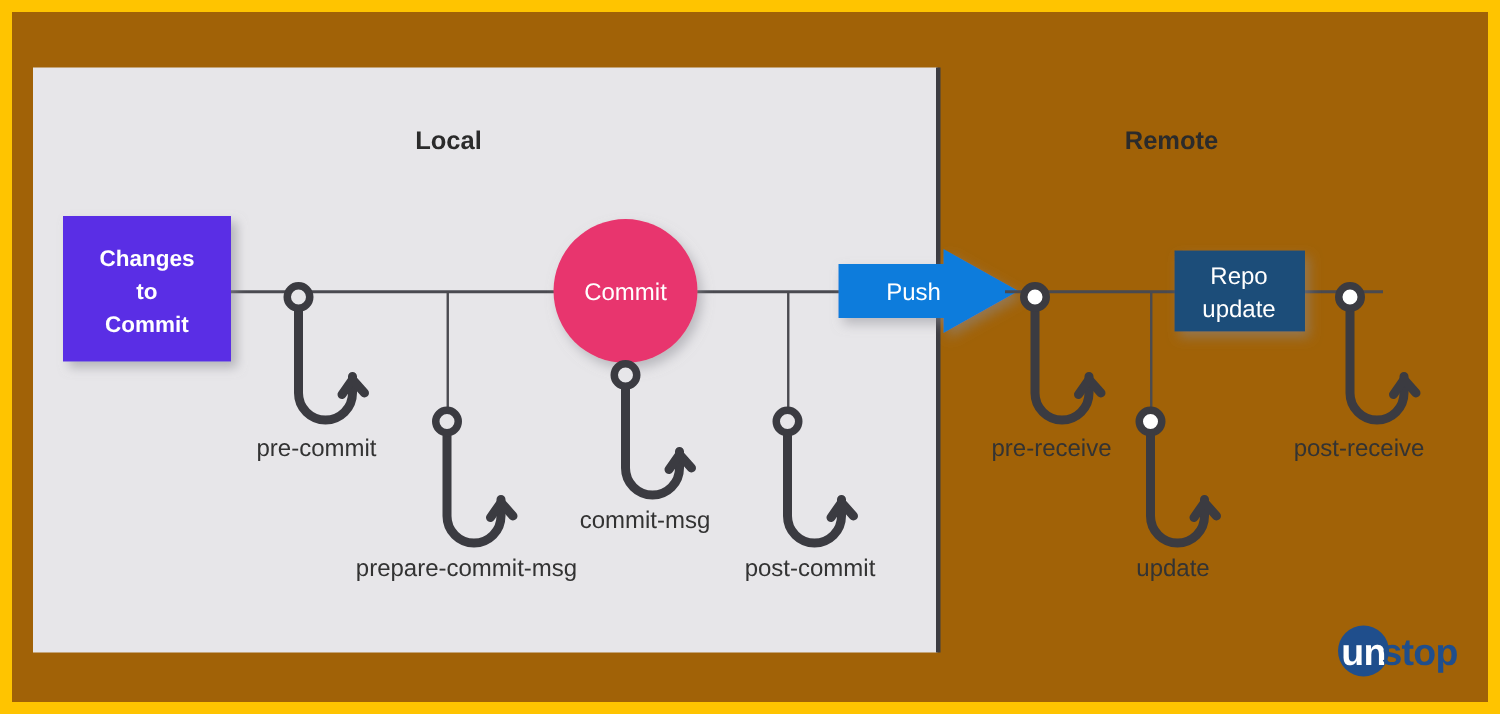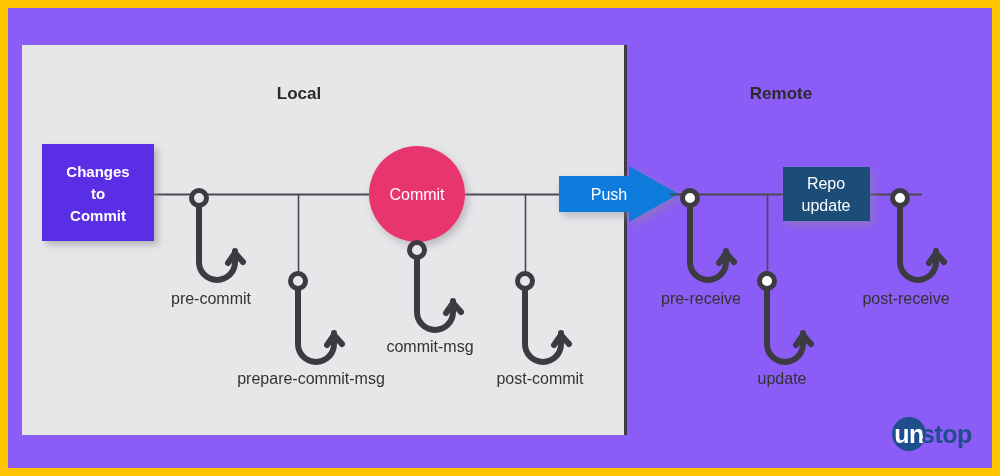--- a/index.html
+++ b/index.html
@@ -7,21 +7,21 @@
     padding: 0;
     background: #ffffff;
   }
   body {
     font-family: "Liberation Sans", sans-serif;
   }
   #canvas {
     position: relative;
     width: 1000px;
     height: 476px;
-    background: #8b5cf6;
+    background: #a16207;
     box-sizing: border-box;
     overflow: hidden;
   }
   .frame-border {
     position: absolute;
     left: 0; top: 0;
     width: 1000px;
     height: 476px;
     box-sizing: border-box;
     border: 8px solid #FFC400;

